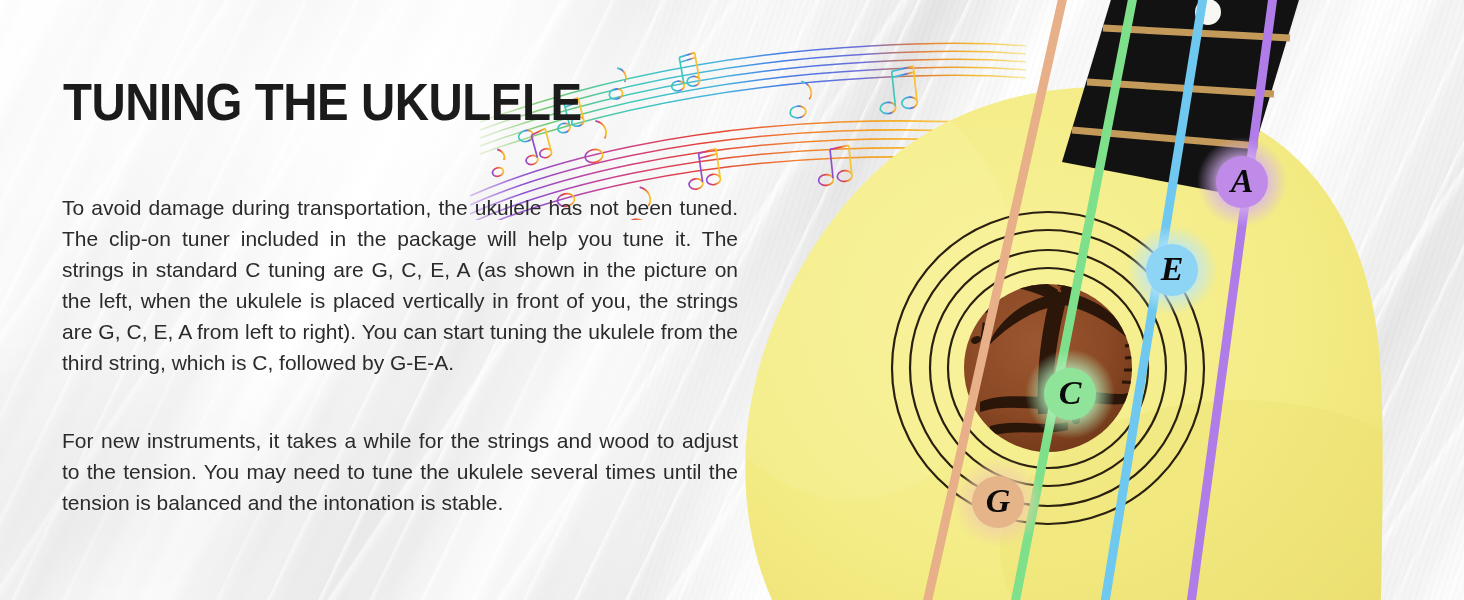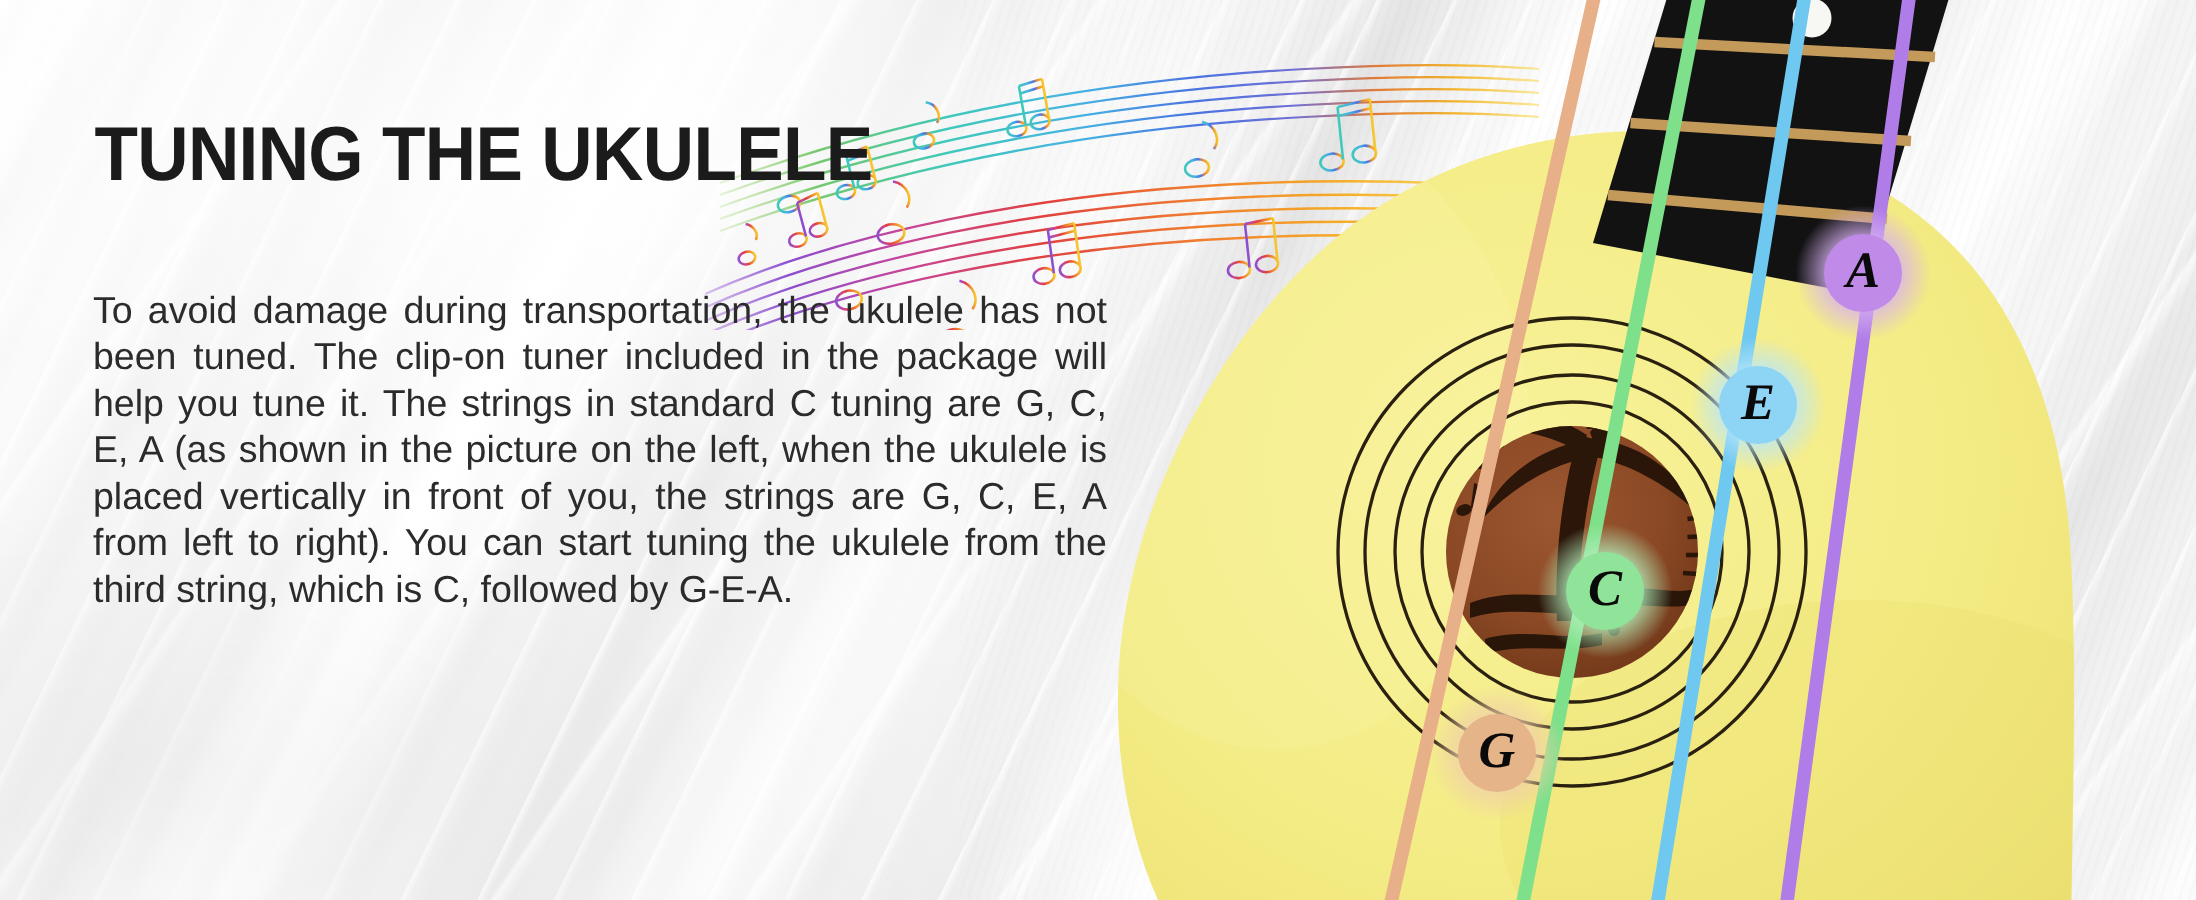--- a/index.html
+++ b/index.html
@@ -76,21 +76,21 @@
     transform:scaleX(0.93);
     transform-origin:left center;
     white-space:nowrap;
   }
 
   .para{
     position:absolute;
     left:62px;
     width:676px;
     font-family:"Liberation Sans", sans-serif;
-    font-size:25px;
+    font-size:21px;
     line-height:31px;
     color:#2b2b2b;
     text-align:justify;
   }
   .para.p1{ top:192px; }
   .para.p2{ top:425px; }
 
   
   .staff-wrap{
     position:absolute; left:470px; top:10px;
@@ -424,14 +424,15 @@
     </div>
     <div class="note-badge" style="left:536px; top:166px; background:#c08be8;">
       <span class="glyph">A</span>
     </div>
   </div>
 
   <h1 class="headline">TUNING THE UKULELE</h1>
 
   <p class="para p1">To avoid damage during transportation, the ukulele has not been tuned. The clip-on tuner included in the package will help you tune it. The strings in standard C tuning are G, C, E, A (as shown in the picture on the left, when the ukulele is placed vertically in front of you, the strings are G, C, E, A from left to right). You can start tuning the ukulele from the third string, which is C, followed by G-E-A.</p>
 
+  <p class="para p2">For new instruments, it takes a while for the strings and wood to adjust to the tension. You may need to tune the ukulele several times until the tension is balanced and the intonation is stable.</p>
 
 </div>
 
 </body></html>

